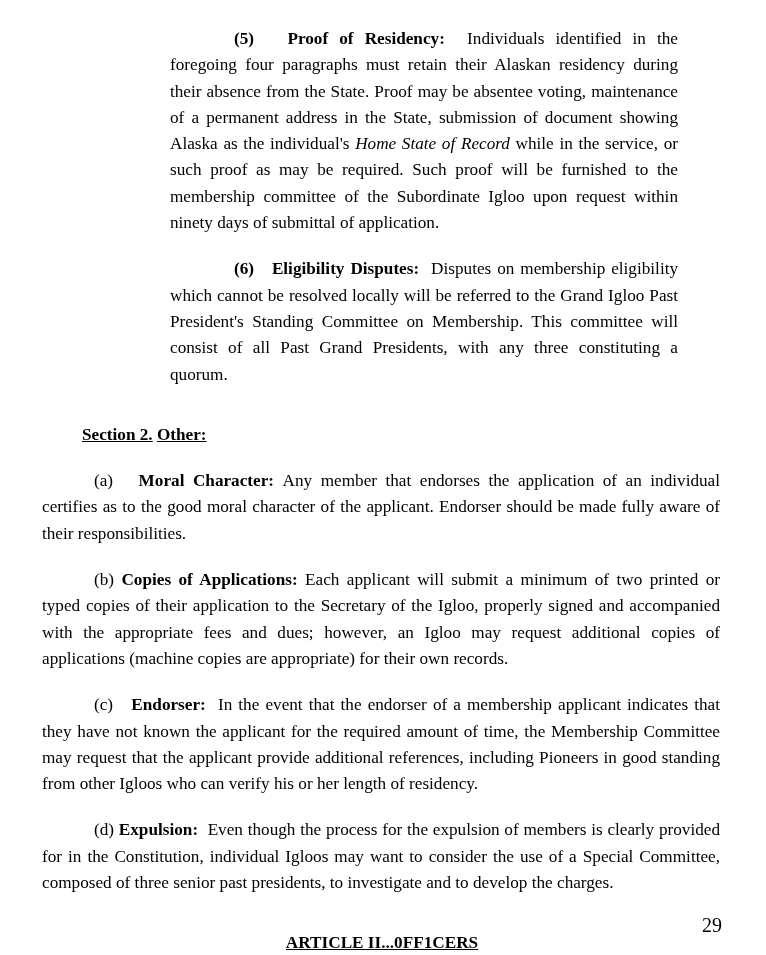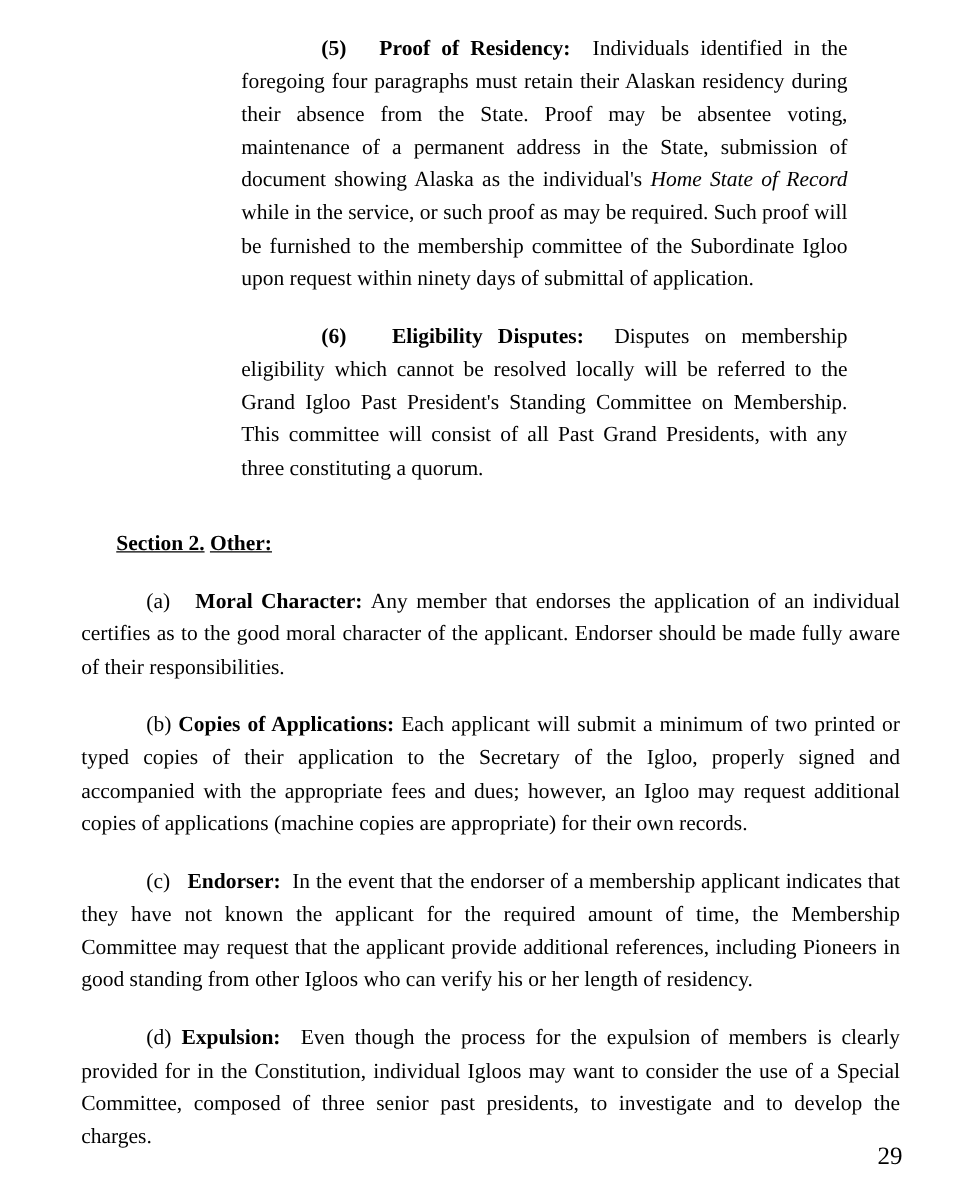--- a/index.html
+++ b/index.html
@@ -13,41 +13,41 @@
     font-family: "Liberation Serif", serif;
     color: #000000;
     position: relative;
     overflow: hidden;
   }
   .page {
     position: relative;
     width: 766px;
     height: 955px;
     box-sizing: border-box;
-    padding: 26px 44px 0 65px;
+    padding: 26px 44px 0 42px;
   }
   .indent-block {
     margin-left: 128px;
     margin-right: 44px;
   }
   p {
     margin: 0 0 0 0;
     font-size: 17.2px;
     line-height: 26.3px;
     text-align: justify;
     text-justify: inter-word;
   }
   .para-gap { height: 20px; }
   .small-gap { height: 14px; }
   .bold { font-weight: bold; }
   .ital { font-style: italic; }
   .num-lead { padding-left: 64px; }
   .body-indent { text-indent: 52px; }
   .sect-head {
-    margin-left: 28px;
+    margin-left: 40px;
     font-size: 17.2px;
     line-height: 26.3px;
   }
   .u { text-decoration: underline; }
   .center {
     text-align: center;
     font-size: 17.2px;
     line-height: 26.3px;
     font-weight: bold;
   }

